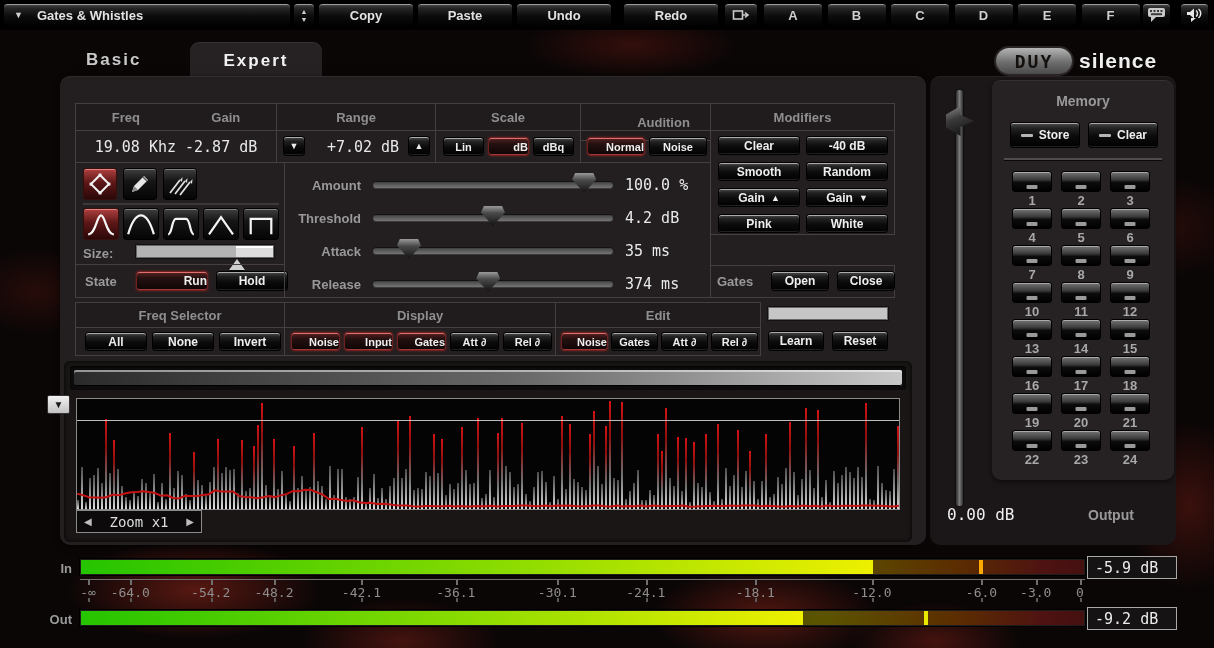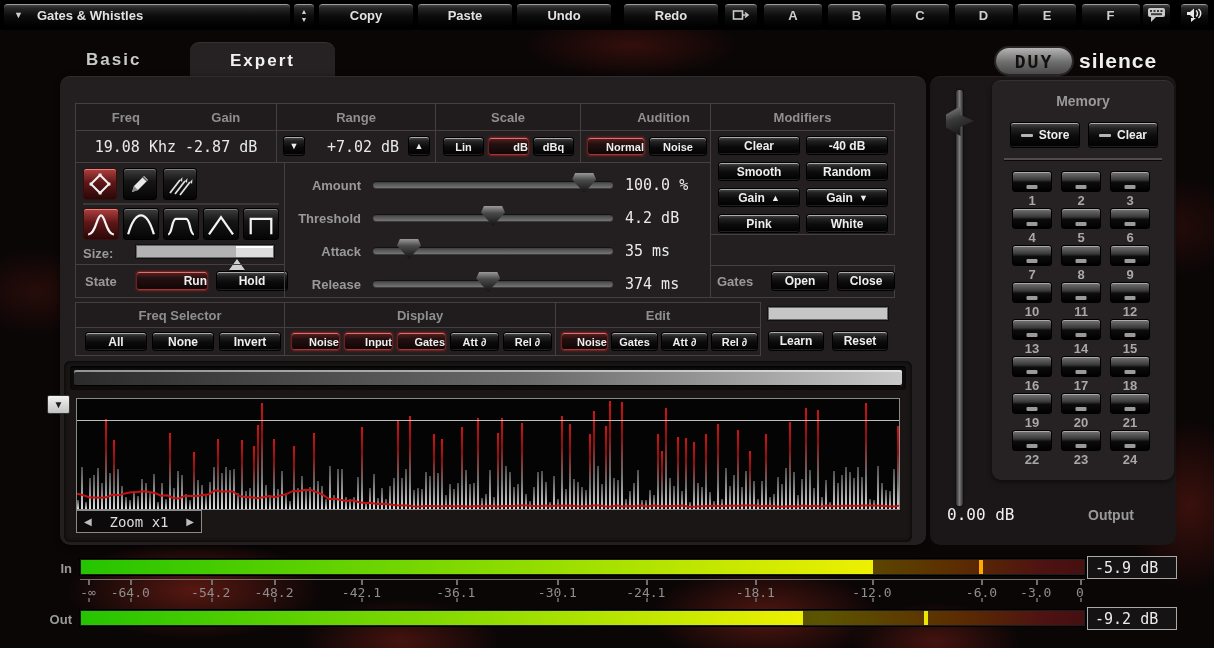--- a/index.html
+++ b/index.html
@@ -30,21 +30,21 @@
     color:#e2e2e2; font-size:13px; font-weight:bold;
     display:flex; align-items:center; justify-content:center;
   }
   .tbtn .tri { font-size:9px; color:#cfcfcf; }
   #preset-btn { justify-content:flex-start; padding-left:10px; gap:14px; }
 
   
   .tab { position:absolute; font-weight:bold; letter-spacing:2px; }
   #tab-basic { left:86px; top:50px; color:#c9c9c9; font-size:17px; }
   #tab-expert {
-    left:190px; top:42px; width:145px; height:38px;
+    left:190px; top:42px; width:132px; height:38px;
     background:#262122; border-radius:9px 9px 0 0;
     color:#f2f2f2; font-size:17px; display:flex; align-items:center; justify-content:center;
     box-shadow: inset 0 1px 0 rgba(255,255,255,.07);
   }
   #logo { position:absolute; left:996px; top:48px; display:flex; align-items:center; gap:7px; }
   #logo-pill {
     width:76px; height:26px; border-radius:13px;
     background:linear-gradient(#b5b5b5,#6d6d6d 55%,#4a4a4a);
     color:#14100e; font-family:"DejaVu Sans Mono",monospace; font-weight:bold; font-size:18px;
     display:flex; align-items:center; justify-content:center; letter-spacing:2px;
@@ -269,21 +269,21 @@
 
   <div id="right-panel"></div>
   <div id="main-panel"></div>
 
   <div class="cell hdr-cell" style="left:75px; top:103px; width:202px; height:28px; justify-content:space-around;">
     <span>Freq</span>
     <span>Gain</span>
   </div>
   <div class="cell hdr-cell" style="left:276px; top:103px; width:160px; height:28px;">Range</div>
   <div class="cell hdr-cell" style="left:435px; top:103px; width:146px; height:28px;">Scale</div>
-  <div class="cell hdr-cell" style="left:580px; top:103px; width:131px; height:28px;padding-left:36px;">Audition</div>
+  <div class="cell hdr-cell" style="left:580px; top:103px; width:131px; height:38px;padding-left:36px;">Audition</div>
   <div class="cell hdr-cell" style="left:710px; top:103px; width:185px; height:28px;">Modifiers</div>
 
   <div class="cell mono val" style="left:75px; top:130px; width:202px; height:33px; display:flex; align-items:center; justify-content:center;">19.08 Khz -2.87 dB</div>
   <div class="cell" style="left:276px; top:130px; width:160px; height:33px;">
     <div class="btn sq" style="left:6px; top:5px; width:22px; height:20px; font-size:9px;">▼</div>
     <div class="mono val abs" style="left:40px; top:7px; width:92px; text-align:center;">+7.02 dB</div>
     <div class="btn sq" style="left:131px; top:5px; width:22px; height:20px; font-size:9px;">▲</div>
   </div>
   <div class="cell" style="left:435px; top:130px; width:146px; height:33px;" id="scale-cell">
       <div class="btn sq" style="left: 7px; top: 6px; width: 41px; height: 19px; font-size: 11px;">

